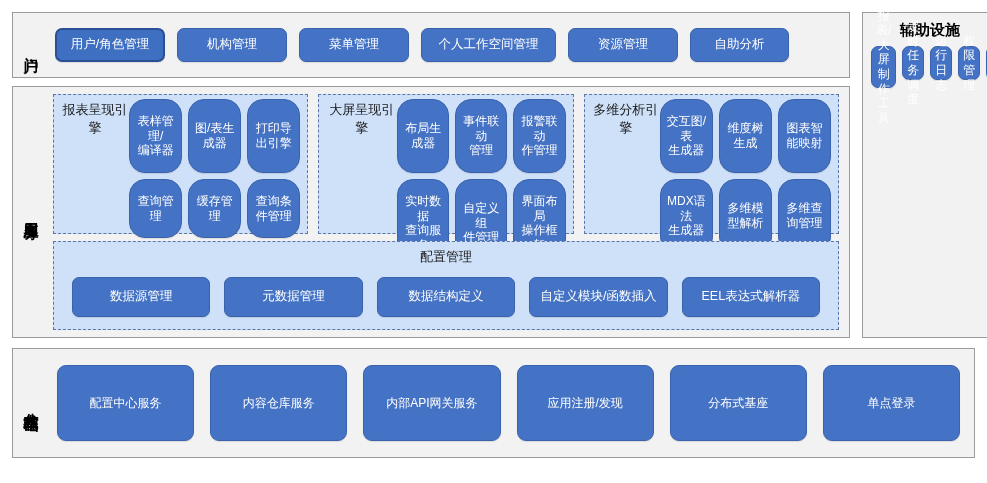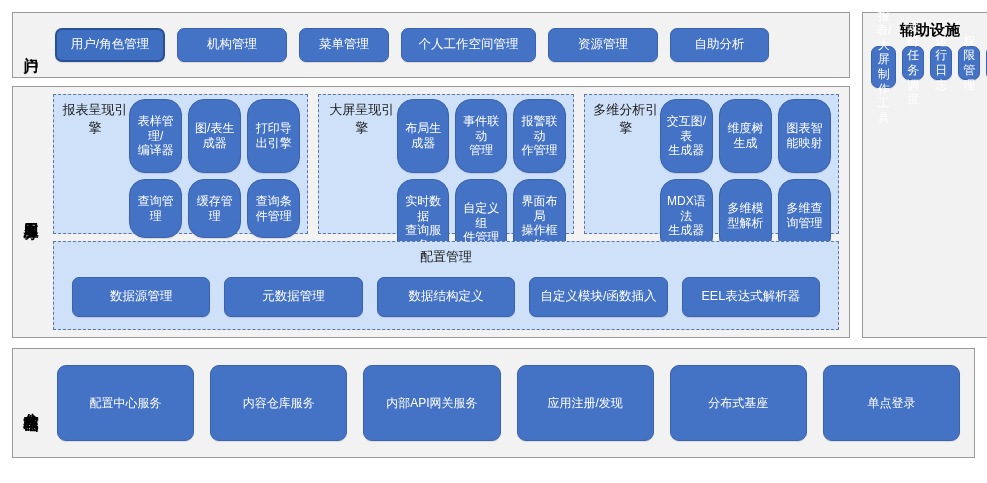--- a/index.html
+++ b/index.html
@@ -142,21 +142,21 @@
 </head>
 <body>
 
 <div id="canvas">
 
   <div class="panel" id="portal">
     <div class="band-label">门户</div>
     <div class="band-body" id="portal-body">
         <div class="node hl" style="width: 110px;">用户/角色管理</div>
         <div class="node" style="width: 110px;">机构管理</div>
-        <div class="node" style="width: 90px;">菜单管理</div>
+        <div class="node" style="width: 110px;">菜单管理</div>
         <div class="node" style="width: 135px;">个人工作空间管理</div>
         <div class="node" style="width: 110px;">资源管理</div>
         <div class="node" style="width: 99px;">自助分析</div>
       </div>
   </div>
 
   <div class="panel" id="aux">
     <div class="aux-title">辅助设施</div>
     <div class="aux-list" id="aux-body">
         <div class="node tall">报表/大屏制

